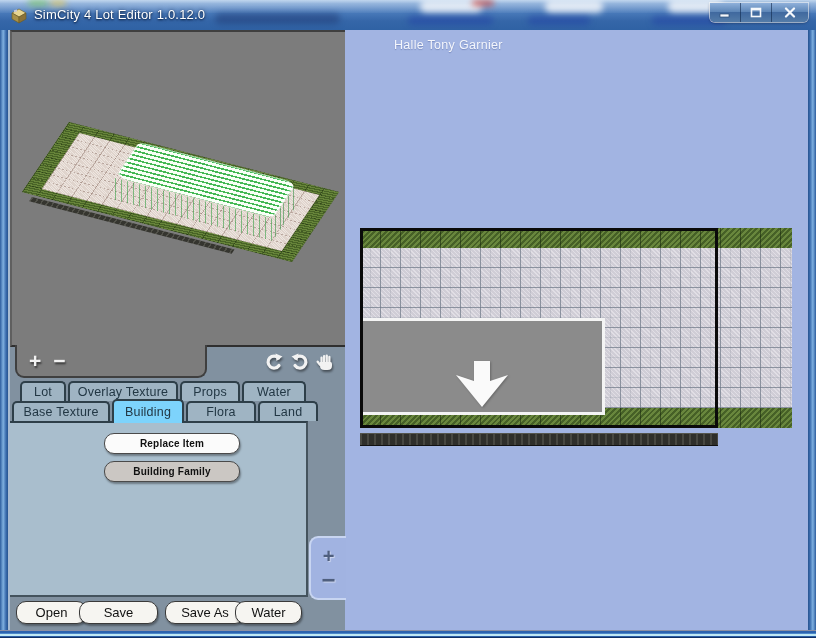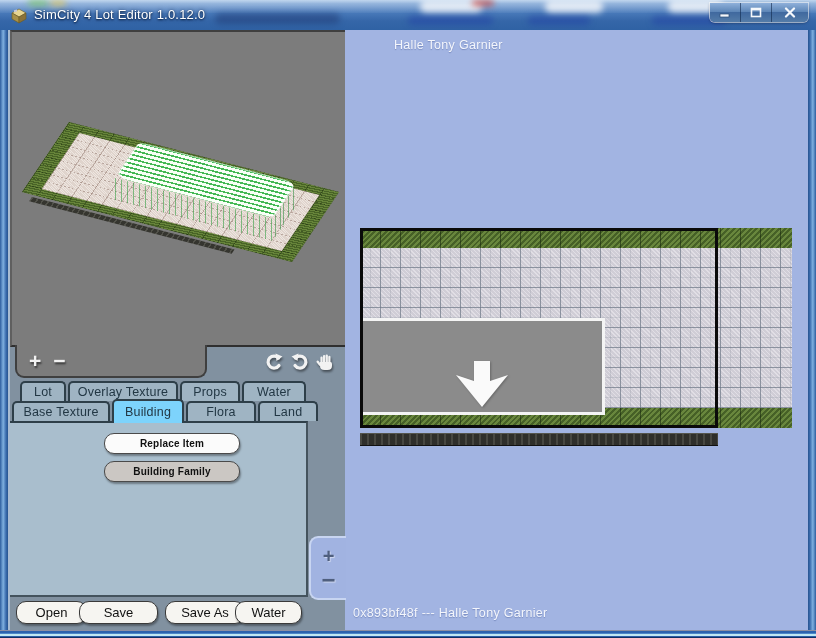--- a/index.html
+++ b/index.html
@@ -324,19 +324,18 @@
   <div class="lot-boundary"></div>
 
   <div class="bld-overlay">
     <svg class="facing-arrow" width="60" height="48" viewBox="0 0 60 48">
       <polygon points="22,0 38,0 38,20 56,14 30,46 4,14 22,20" fill="#FAFAFA"></polygon>
     </svg>
   </div>
 
   <div class="road2d"></div>
 
-  <div class="rp-text rp-status">0x893bf48f --- Halle Tony Garnier</div>
 </div>
 
 <div class="grid-zoom-tab">
   <span class="gz-glyph gz-plus">+</span>
   <span class="gz-glyph gz-minus">−</span>
 </div>
 
 </body></html>

